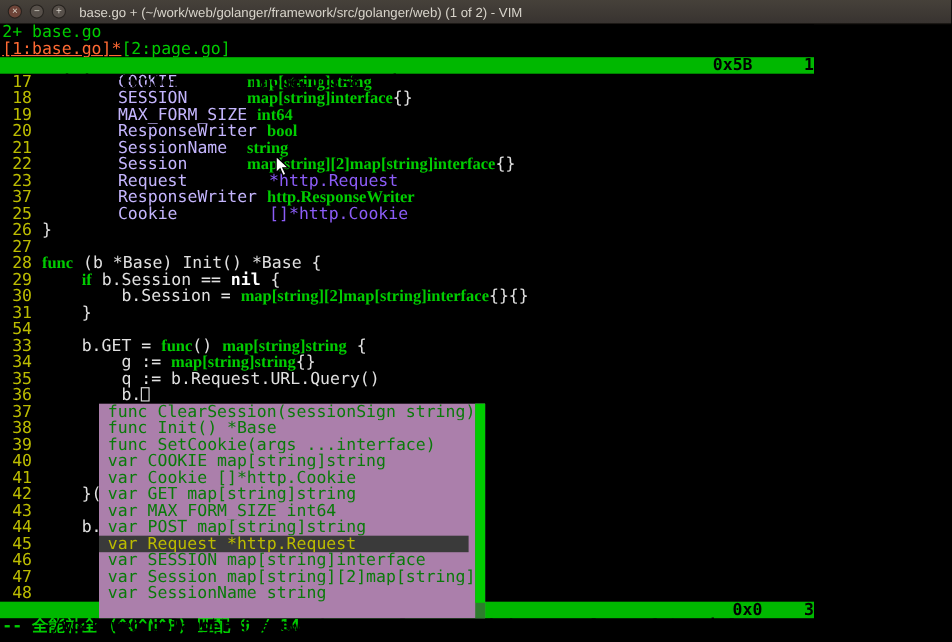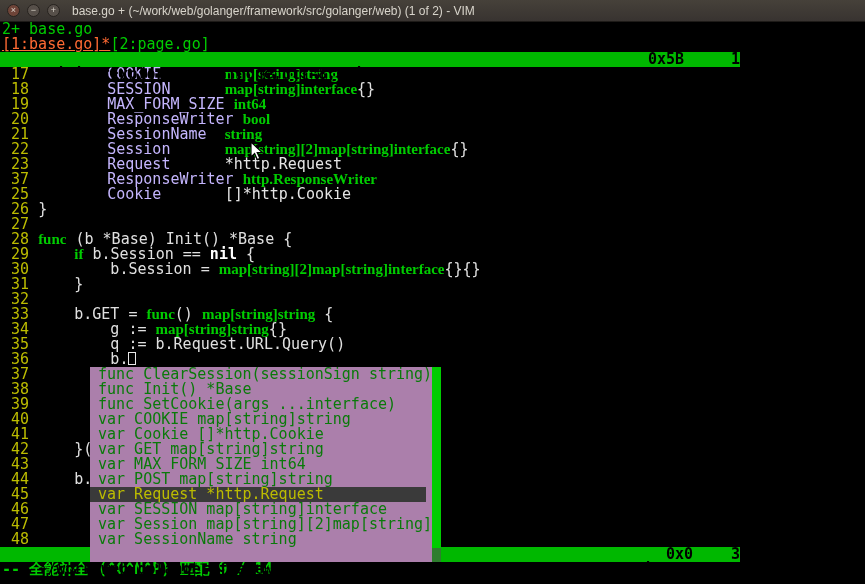--- a/index.html
+++ b/index.html
@@ -25,21 +25,21 @@
   .tab1{ color:#ff6a33;text-decoration:underline; }
   .tab2{ color:#00cc00; }
 
   .sbar { background:#00b800; color:#000; font-weight:bold; position:relative; }
   .abs  { position:absolute; top:0; }
 
   
   .ln  { color:#bcbc00; }
   .id  { color:#c4b5fd;margin-left:42px; }
   .kw  { color:#00cc00; font-weight:bold;font-family:Liberation Serif, serif; }
-  .yt  { color:#e5e5e5; }
+  .yt  { color:#8b5cf6;margin-left:20px; }
   .nm  { color:#e0e0e0; }
   .nmb { color:#ffffff; font-weight:bold; }
   .cur { display:inline-block; width:8px; height:13px; border:1px solid #e8e8e8;
          vertical-align:middle; margin-top:-3px; }
 
   
   .popup { position:absolute; left:90px; top:345px; width:351px; height:195px;
     background:#ab7fab; z-index:5; }
   .pitem { height:15px; line-height:15px; padding-left:8px; margin-right:9px;
     color:#0a7a0a; white-space:pre; overflow:hidden; }
@@ -84,21 +84,21 @@
       <div class="trow"><span class="ln"> 22 </span><span class="nm">   </span><span class="id">Session</span><span class="nm">      </span><span class="kw">map[string][2]map[string]interface</span><span class="nm">{}</span></div>
       <div class="trow"><span class="ln"> 23 </span><span class="nm">   </span><span class="id">Request</span><span class="nm">      </span><span class="yt">*http.Request</span></div>
       <div class="trow"><span class="ln"> 37 </span><span class="nm">   </span><span class="id">ResponseWriter</span><span class="nm"> </span><span class="kw">http.ResponseWriter</span></div>
       <div class="trow"><span class="ln"> 25 </span><span class="nm">   </span><span class="id">Cookie</span><span class="nm">       </span><span class="yt">[]*http.Cookie</span></div>
       <div class="trow"><span class="ln"> 26 </span><span class="nm">}</span></div>
       <div class="trow"><span class="ln"> 27 </span></div>
       <div class="trow"><span class="ln"> 28 </span><span class="kw">func</span><span class="nm"> (b *Base) Init() *Base {</span></div>
       <div class="trow"><span class="ln"> 29 </span><span class="nm">    </span><span class="kw">if</span><span class="nm"> b.Session == </span><span class="nmb">nil</span><span class="nm"> {</span></div>
       <div class="trow"><span class="ln"> 30 </span><span class="nm">        b.Session = </span><span class="kw">map[string][2]map[string]interface</span><span class="nm">{}{}</span></div>
       <div class="trow"><span class="ln"> 31 </span><span class="nm">    }</span></div>
-      <div class="trow"><span class="ln"> 32 </span></div>
+      <div class="trow"><span class="ln"> 54 </span></div>
       <div class="trow"><span class="ln"> 33 </span><span class="nm">    b.GET = </span><span class="kw">func</span><span class="nm">() </span><span class="kw">map[string]string</span><span class="nm"> {</span></div>
       <div class="trow"><span class="ln"> 34 </span><span class="nm">        g := </span><span class="kw">map[string]string</span><span class="nm">{}</span></div>
       <div class="trow"><span class="ln"> 35 </span><span class="nm">        q := b.Request.URL.Query()</span></div>
       <div class="trow"><span class="ln"> 36 </span><span class="nm">        b.</span><span class="cur"></span></div>
       <div class="trow"><span class="ln"> 37 </span></div>
       <div class="trow"><span class="ln"> 38 </span></div>
       <div class="trow"><span class="ln"> 39 </span><span class="nm">      }</span></div>
       <div class="trow"><span class="ln"> 40 </span></div>
       <div class="trow"><span class="ln"> 41 </span><span class="nm">      r</span></div>
       <div class="trow"><span class="ln"> 42 </span><span class="nm">    }()</span></div>

